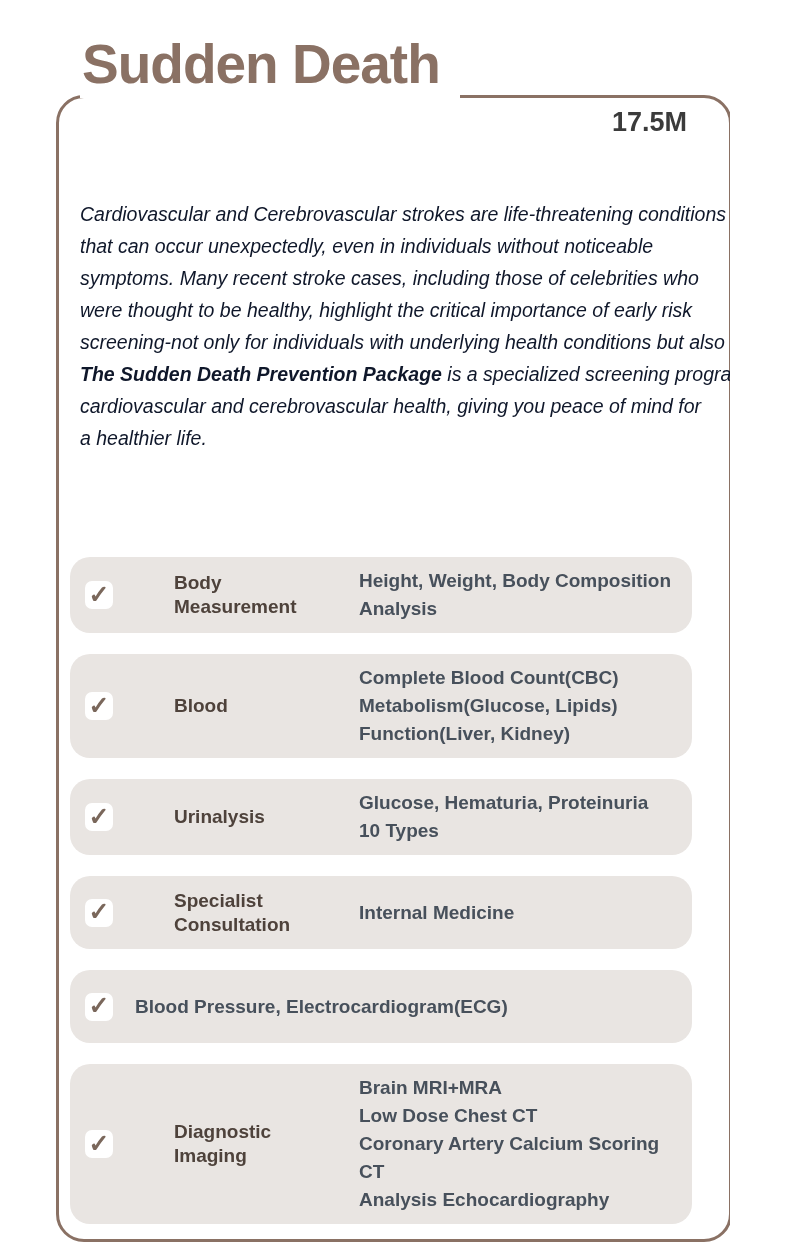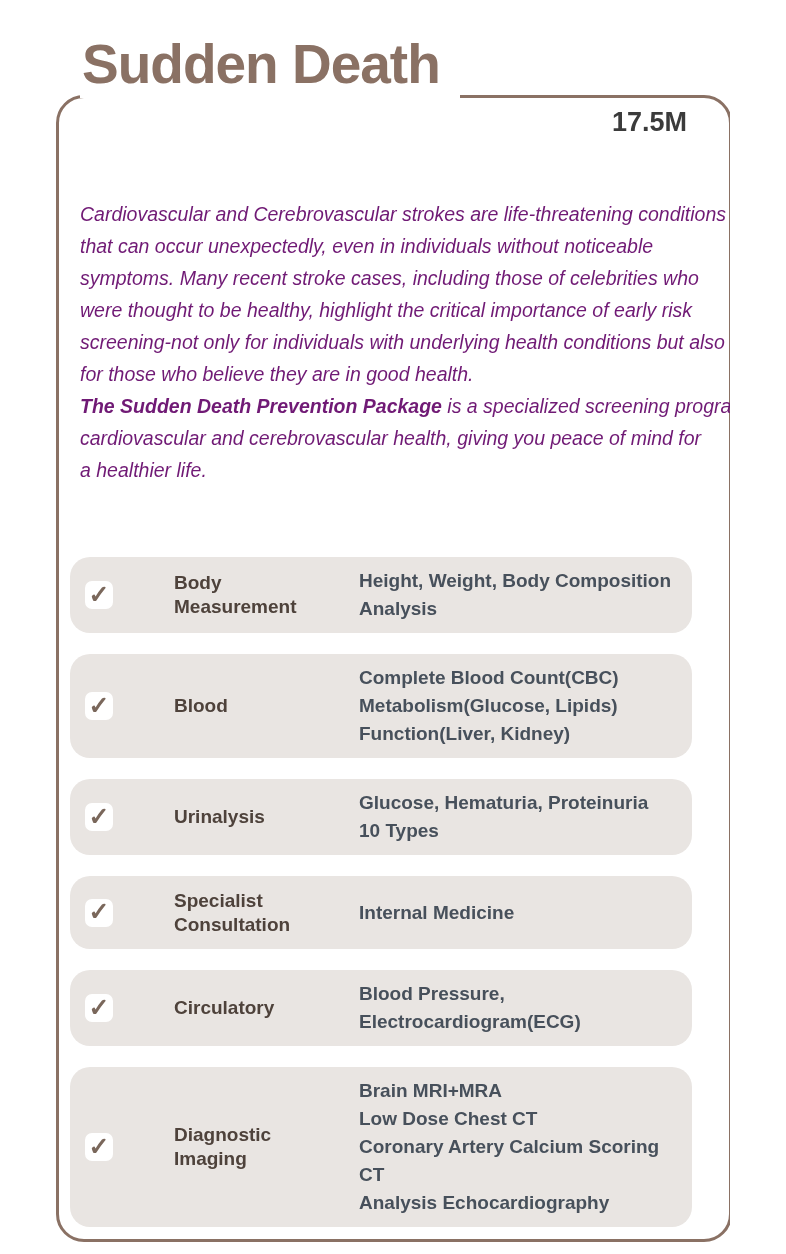--- a/index.html
+++ b/index.html
@@ -48,21 +48,21 @@
   }
 
   .intro {
     position:absolute;
     left:80px; top:198px;
     width:660px;
     z-index:1;
     font-style:italic;
     font-size:19.5px;
     line-height:32px;
-    color:#701a75;
+    color:#0f172a;
   }
   .intro .line { white-space:nowrap; }
   .intro .pkg-name { font-weight:bold; }
 
   .checklist {
     position:absolute;
     left:70px; top:557px;
     width:622px;
     display:flex;
     flex-direction:column;
@@ -126,21 +126,20 @@
   </h1>
 
   <div class="price-badge">17.5M</div>
 
   <div class="intro">
     <div class="line">Cardiovascular and Cerebrovascular strokes are life-threatening conditions</div>
     <div class="line">that can occur unexpectedly, even in individuals without noticeable</div>
     <div class="line">symptoms. Many recent stroke cases, including those of celebrities who</div>
     <div class="line">were thought to be healthy, highlight the critical importance of early risk</div>
     <div class="line">screening-not only for individuals with underlying health conditions but also</div>
-    <div class="line">for those who believe they are in good health.</div>
     <div class="line"><span class="pkg-name">The Sudden Death Prevention Package</span><span> is a specialized screening program that</span></div>
     <div class="line">cardiovascular and cerebrovascular health, giving you peace of mind for</div>
     <div class="line">a healthier life.</div>
   </div>
 
   <div class="checklist">
 
     <div class="row">
       <div class="check-box">
         <span class="check-glyph">✓</span>
@@ -180,21 +179,20 @@
       <div class="row-label">Specialist Consultation</div>
       <div class="row-values">
         <div>Internal Medicine</div>
       </div>
     </div>
 
     <div class="row">
       <div class="check-box">
         <span class="check-glyph">✓</span>
       </div>
-      <div class="row-label">Circulatory</div>
       <div class="row-values">
         <div>Blood Pressure, Electrocardiogram(ECG)</div>
       </div>
     </div>
 
     <div class="row">
       <div class="check-box">
         <span class="check-glyph">✓</span>
       </div>
       <div class="row-label">Diagnostic Imaging</div>

